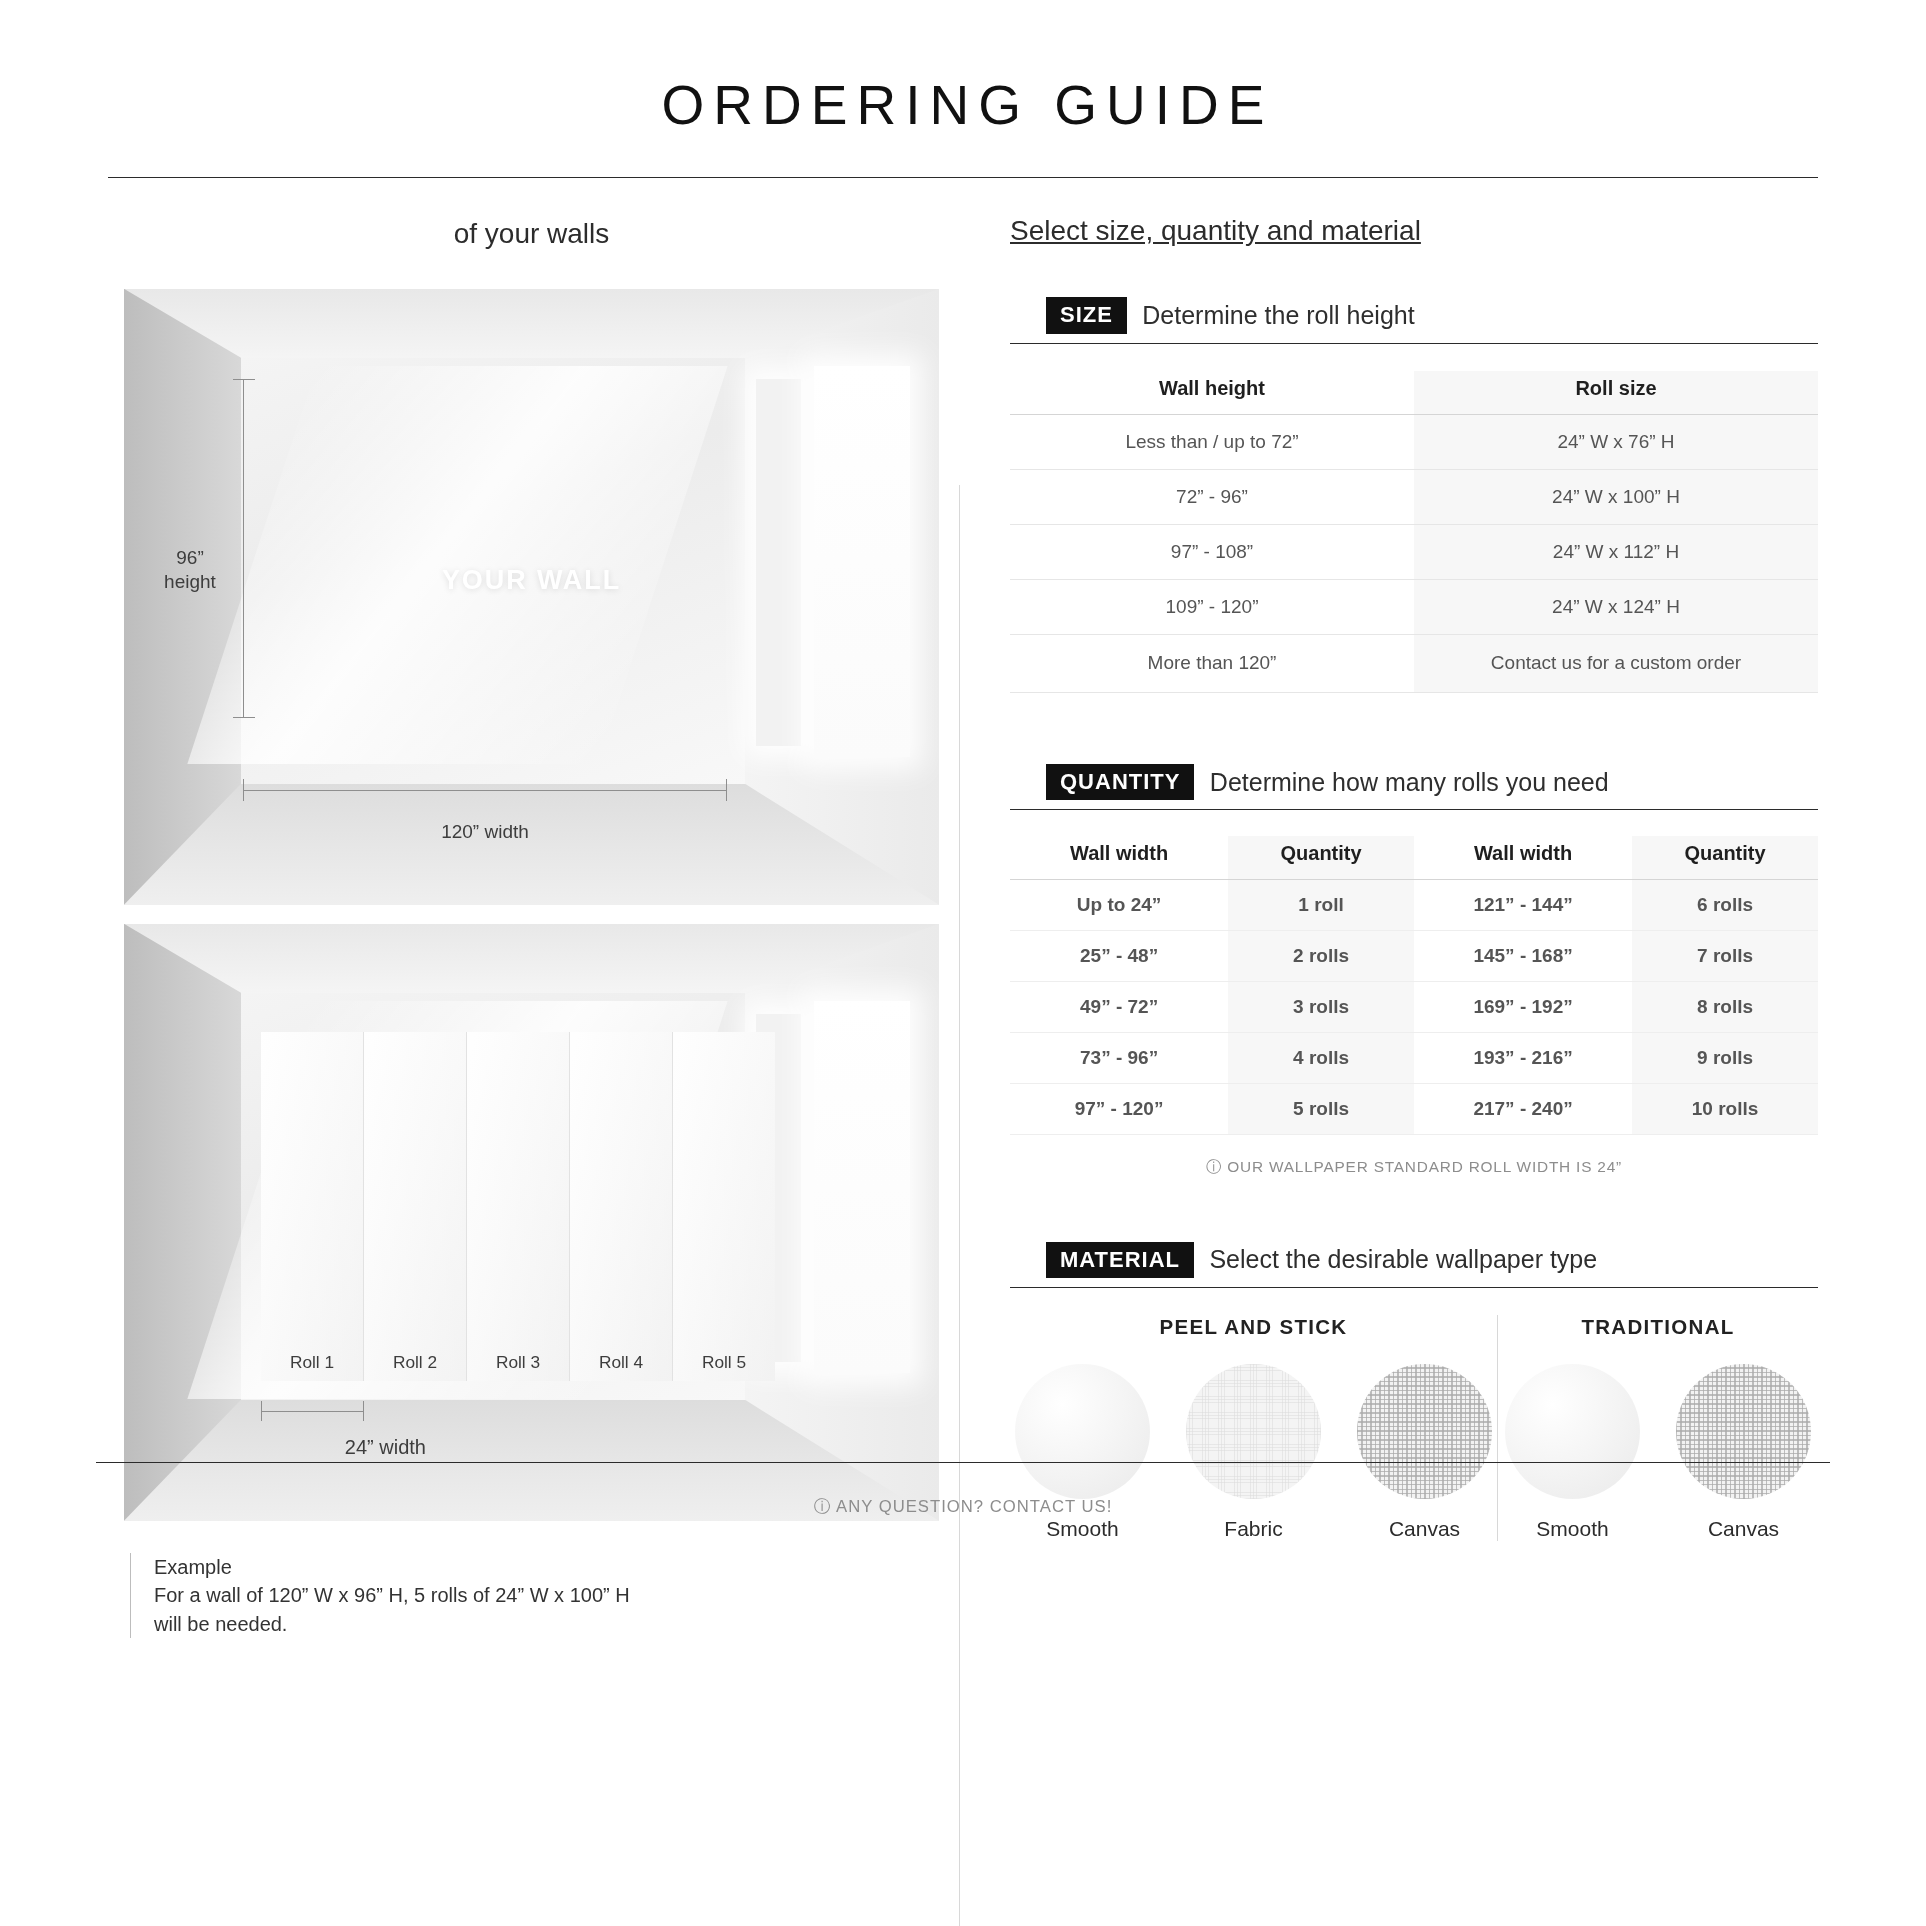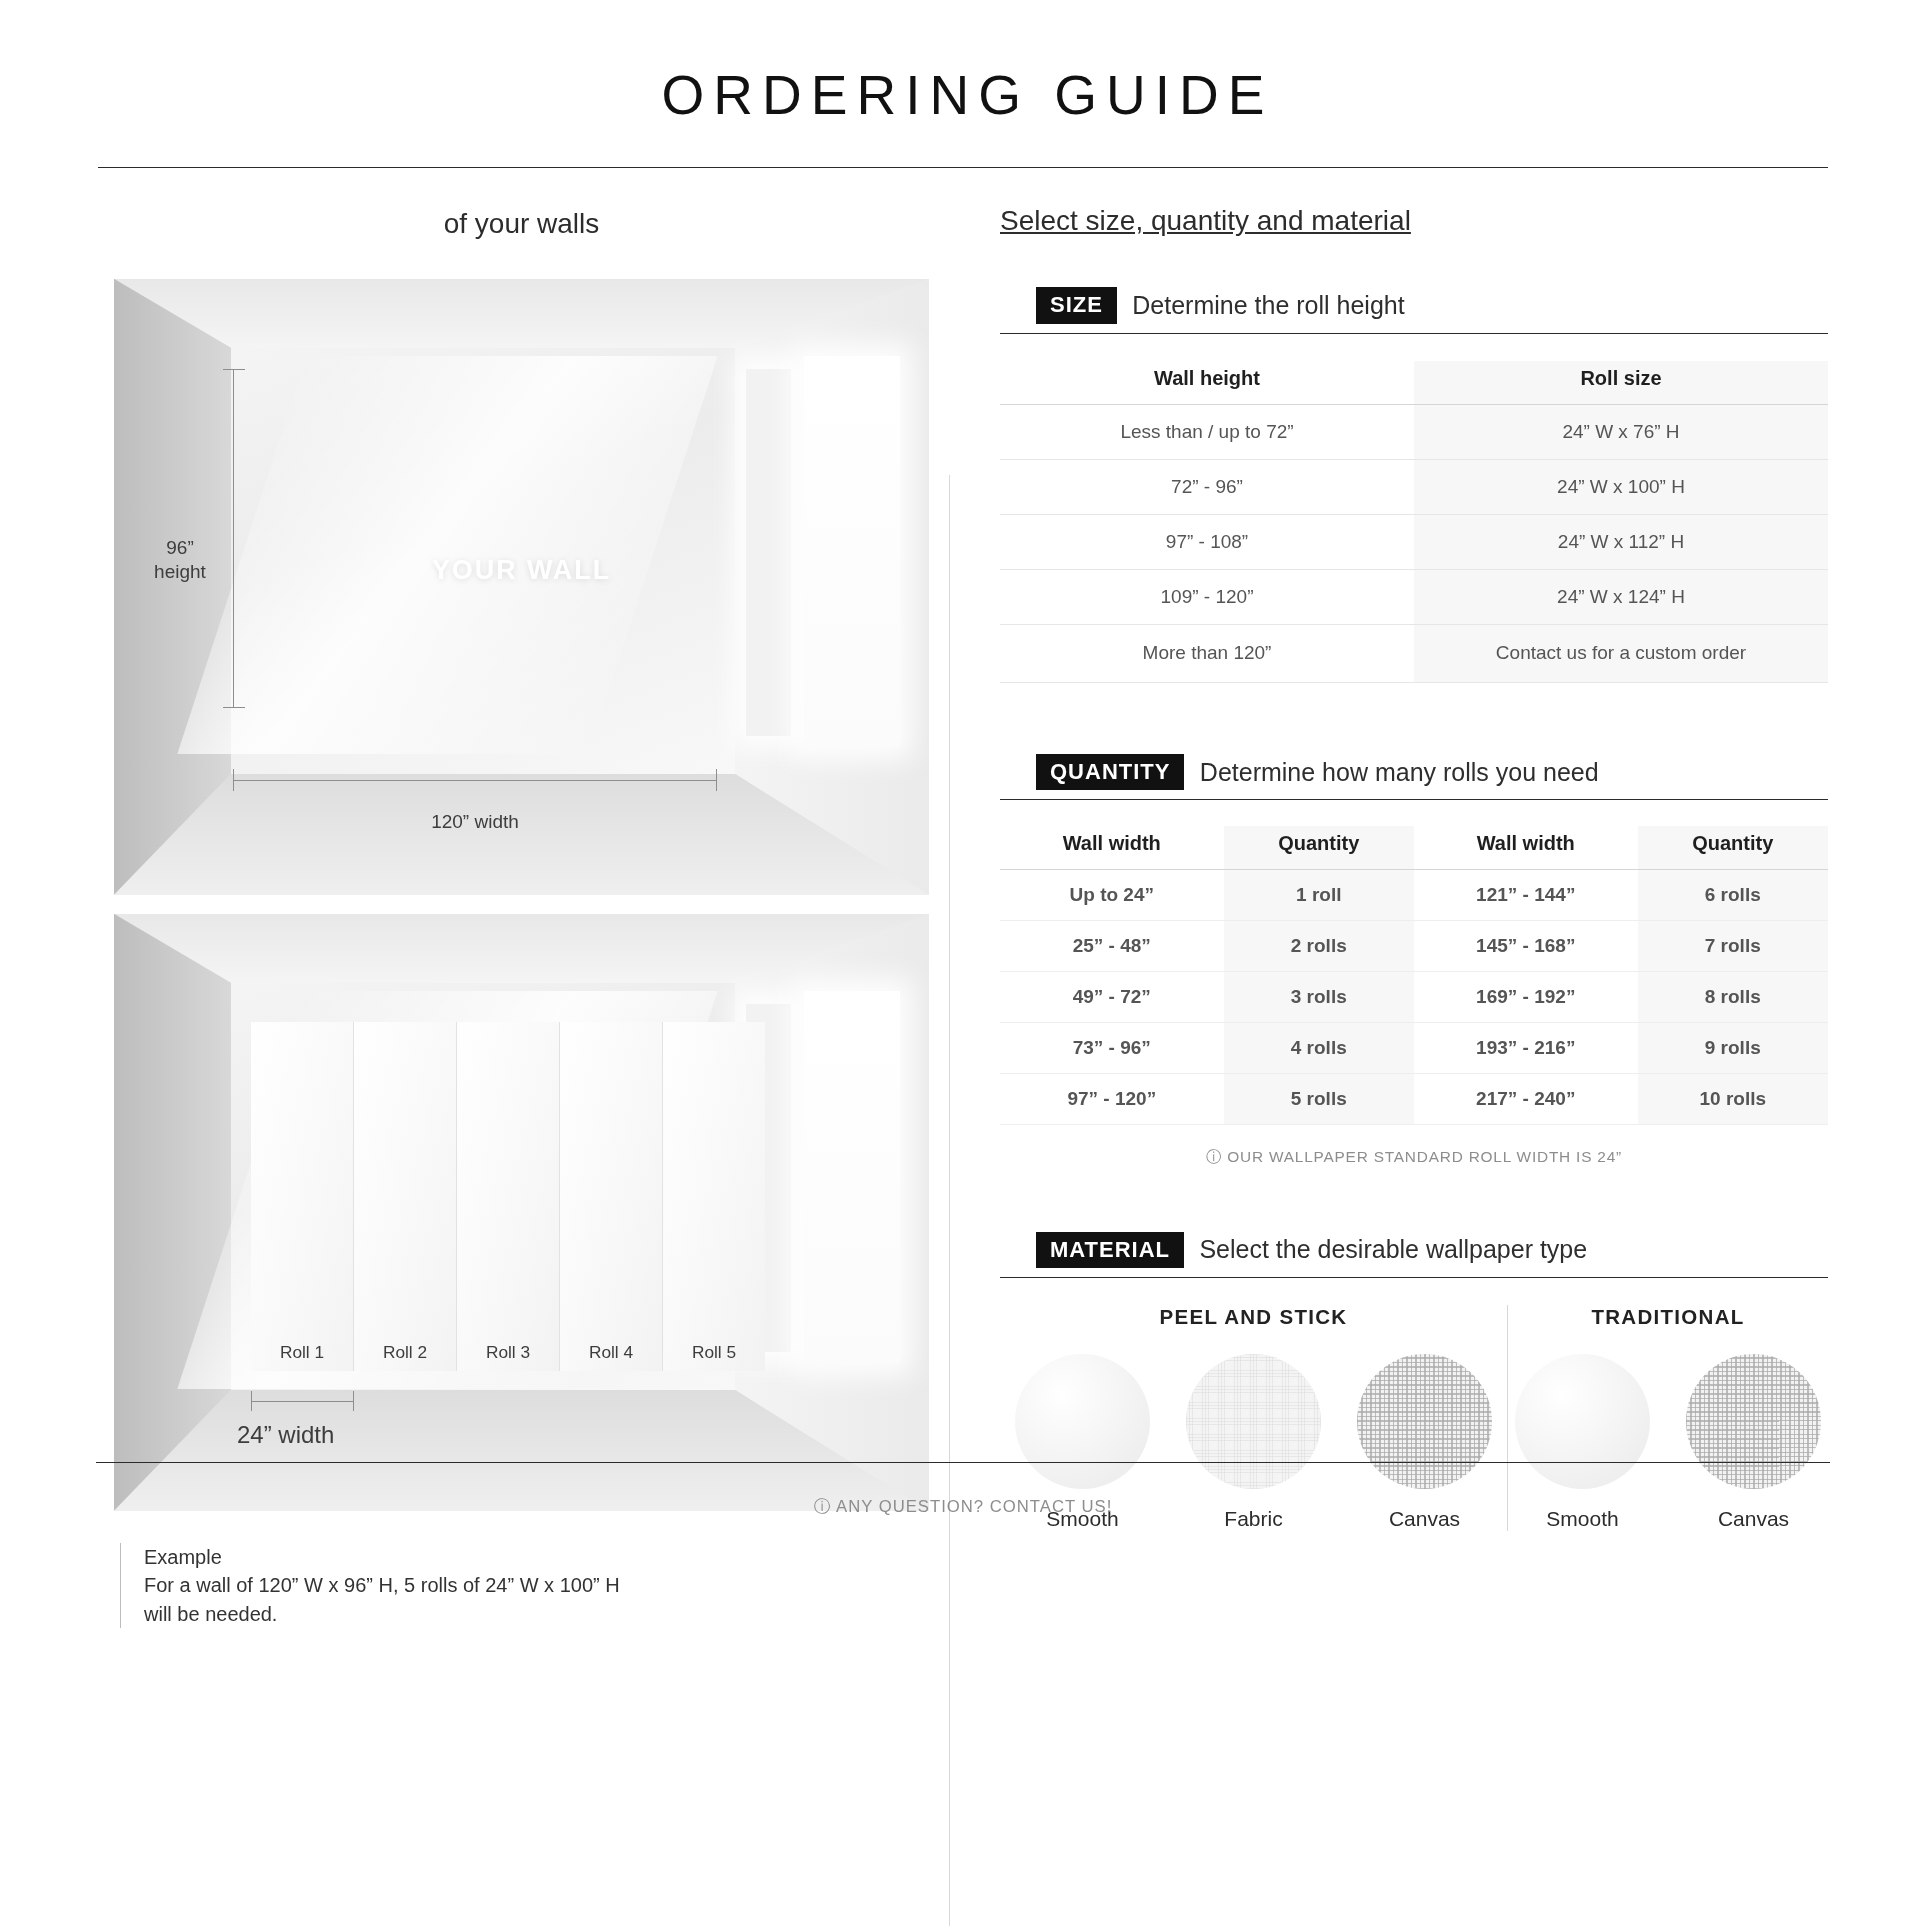--- a/index.html
+++ b/index.html
@@ -5,21 +5,21 @@
   * { box-sizing: border-box; margin: 0; padding: 0; }
   html, body {
     width: 1926px; height: 1926px;
     background: #ffffff;
     font-family: "Liberation Sans", sans-serif;
     color: #3a3a3a;
   }
   .page {
     position: relative;
     width: 1926px; height: 1564px;
-    padding: 2px;
+    padding: 12px;
   }
 
   
   .title {
     text-align: center;
     font-size: 55px;
     letter-spacing: 9px;
     font-weight: 300;
     color: #111;
     padding-top: 61px;
@@ -173,22 +173,22 @@
   }
   .dim-h2 {
     position: absolute; left: 137px; width: 103px; bottom: 109px; height: 1.3px; background: #8e8e8e;
   }
   .dim-h2::before, .dim-h2::after {
     content: ""; position: absolute; top: -9.6px; width: 1.3px; height: 20.5px; background: #8e8e8e;
   }
   .dim-h2::before { left: 0; }
   .dim-h2::after { right: 0; }
   .label-h2 {
-    position: absolute; left: 123px; width: 173px; bottom: 62px;
-    text-align: left; font-size: 24px; color: #3d3d3d;
+    position: absolute; left: 129px; width: 173px; bottom: 62px;
+    text-align: right; font-size: 20px; color: #3d3d3d;
   }
 
   
   .example {
     margin: 32px 0 0 22px;
     padding-left: 23px;
     border-left: 1.3px solid #bdbdbd;
     font-size: 20px;
     line-height: 1.42;
     color: #333;

